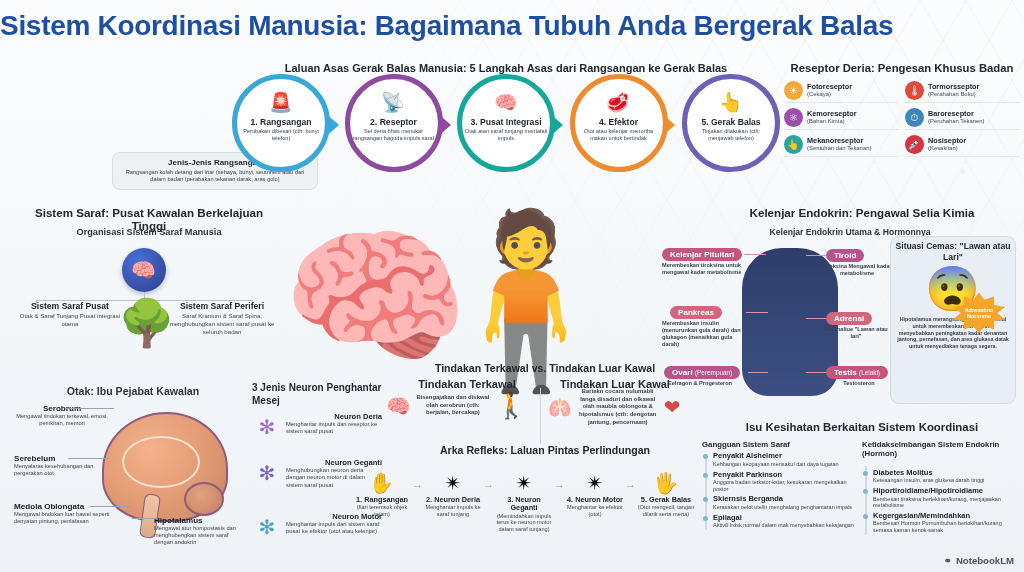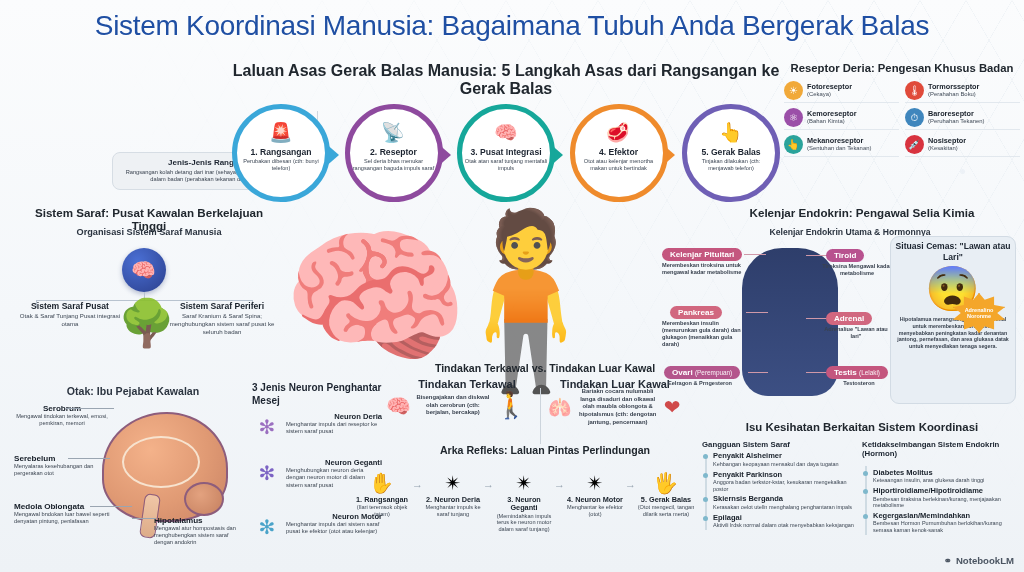--- a/index.html
+++ b/index.html
@@ -21,32 +21,32 @@
     background-image:
       linear-gradient(60deg, transparent 49.4%, #dfe7ee 49.6%, #dfe7ee 50.2%, transparent 50.4%),
       linear-gradient(-60deg, transparent 49.4%, #dfe7ee 49.6%, #dfe7ee 50.2%, transparent 50.4%);
     background-size: 46px 80px;
     -webkit-mask-image: radial-gradient(ellipse at 88% 15%, #000 0%, transparent 62%);
     mask-image: radial-gradient(ellipse at 88% 15%, #000 0%, transparent 62%);
   }
 
   
   .title {
-    position:absolute; left:0; top:10px; width:1024px; text-align:center;
-    font-size:28px; font-weight:normal; color:#1f4fa3; letter-spacing:-.3px;
+    position:absolute; left:0; top:10px; width:1024px; text-align:left;
+    font-size:28px; font-weight:bold; color:#1f4fa3; letter-spacing:-.3px;
     text-shadow: 0 1px 0 rgba(255,255,255,.8);
   }
 
   
   .sec-title { font-weight:bold; color:#20272e; text-align:center; }
   .sub-title { font-weight:bold; color:#2b3440; text-align:center; }
 
   
   #flow { position:absolute; left:232px; top:62px; width:548px; }
-  #flow .sec-title { font-size:16px; margin-bottom:6px; }
+  #flow .sec-title { font-size:11px; }
   .flow-row { display:flex; align-items:center; justify-content:space-between; position:relative; }
   .fstep { width:98px; height:98px; border-radius:50%; background:#fff;
     display:flex; flex-direction:column; align-items:center; justify-content:flex-start;
     padding-top:14px; position:relative; z-index:2; }
   .fstep .glyph { font-size:19px; line-height:19px; height:22px; }
   .fstep .st { font-size:8.6px; font-weight:bold; color:#1c2430; margin-top:2px; }
   .fstep .sd { font-size:5.6px; color:#3c4654; text-align:center; line-height:1.25; width:84px; margin-top:1px; }
   .arrow { position:absolute; width:0;height:0; z-index:1; top:38px;
     border-top:13px solid transparent; border-bottom:13px solid transparent; }
 

